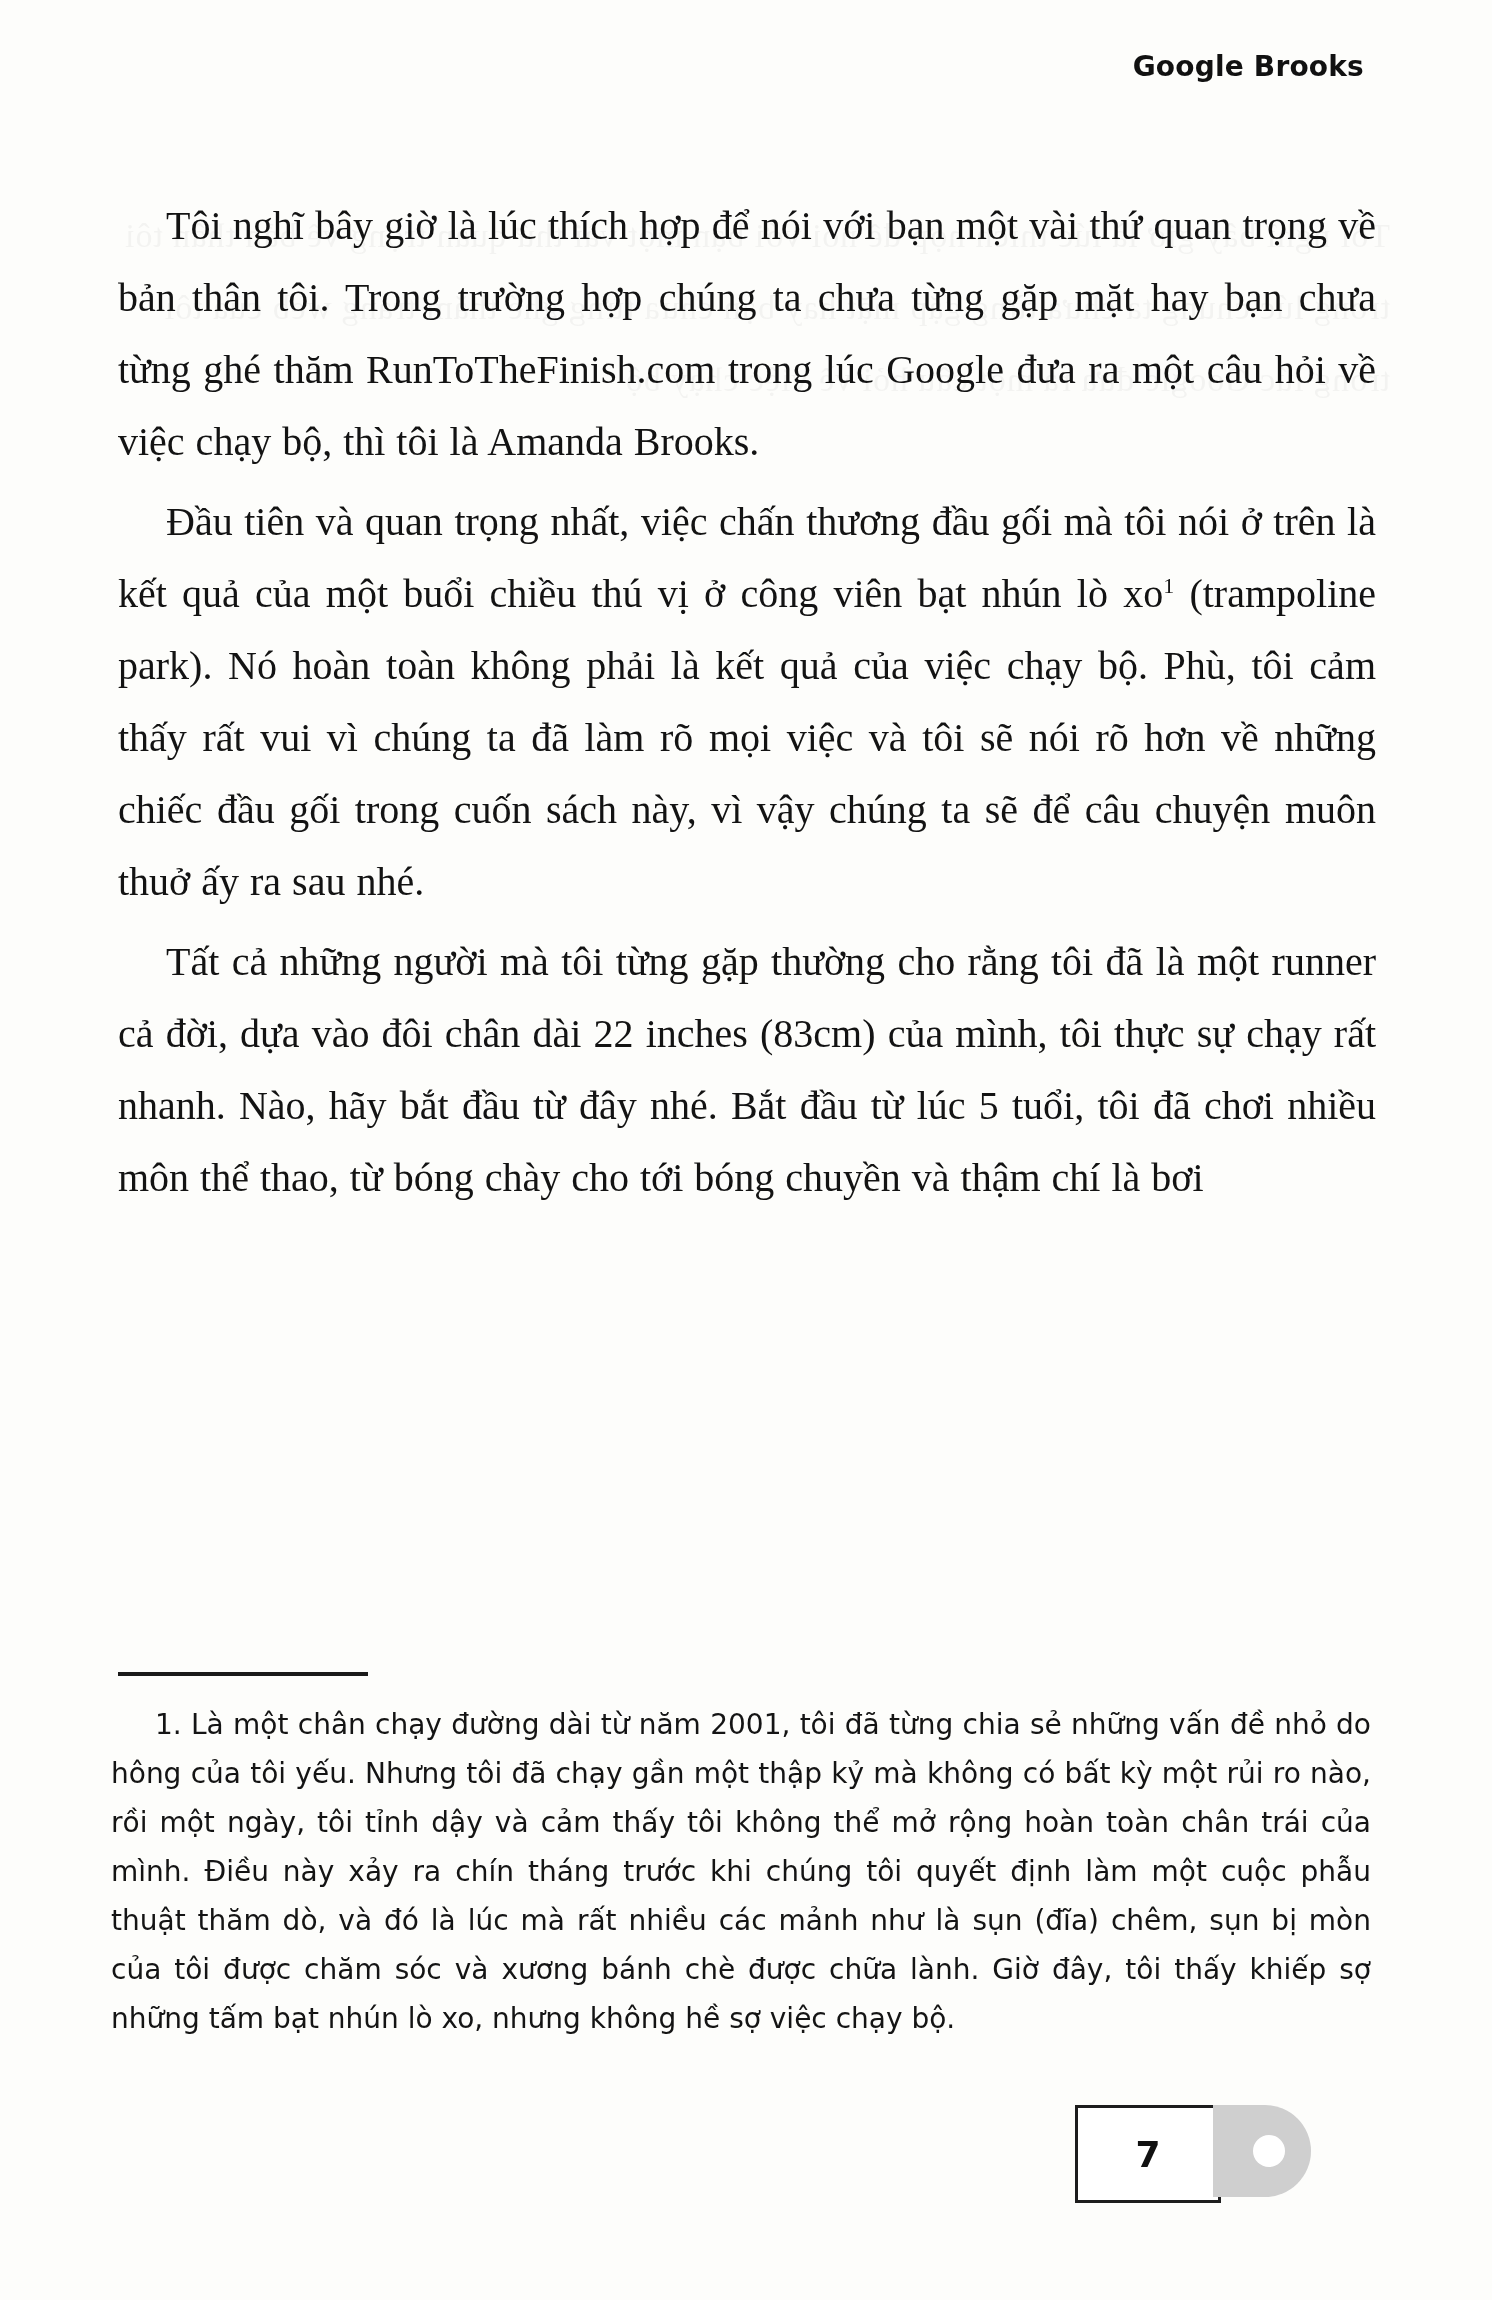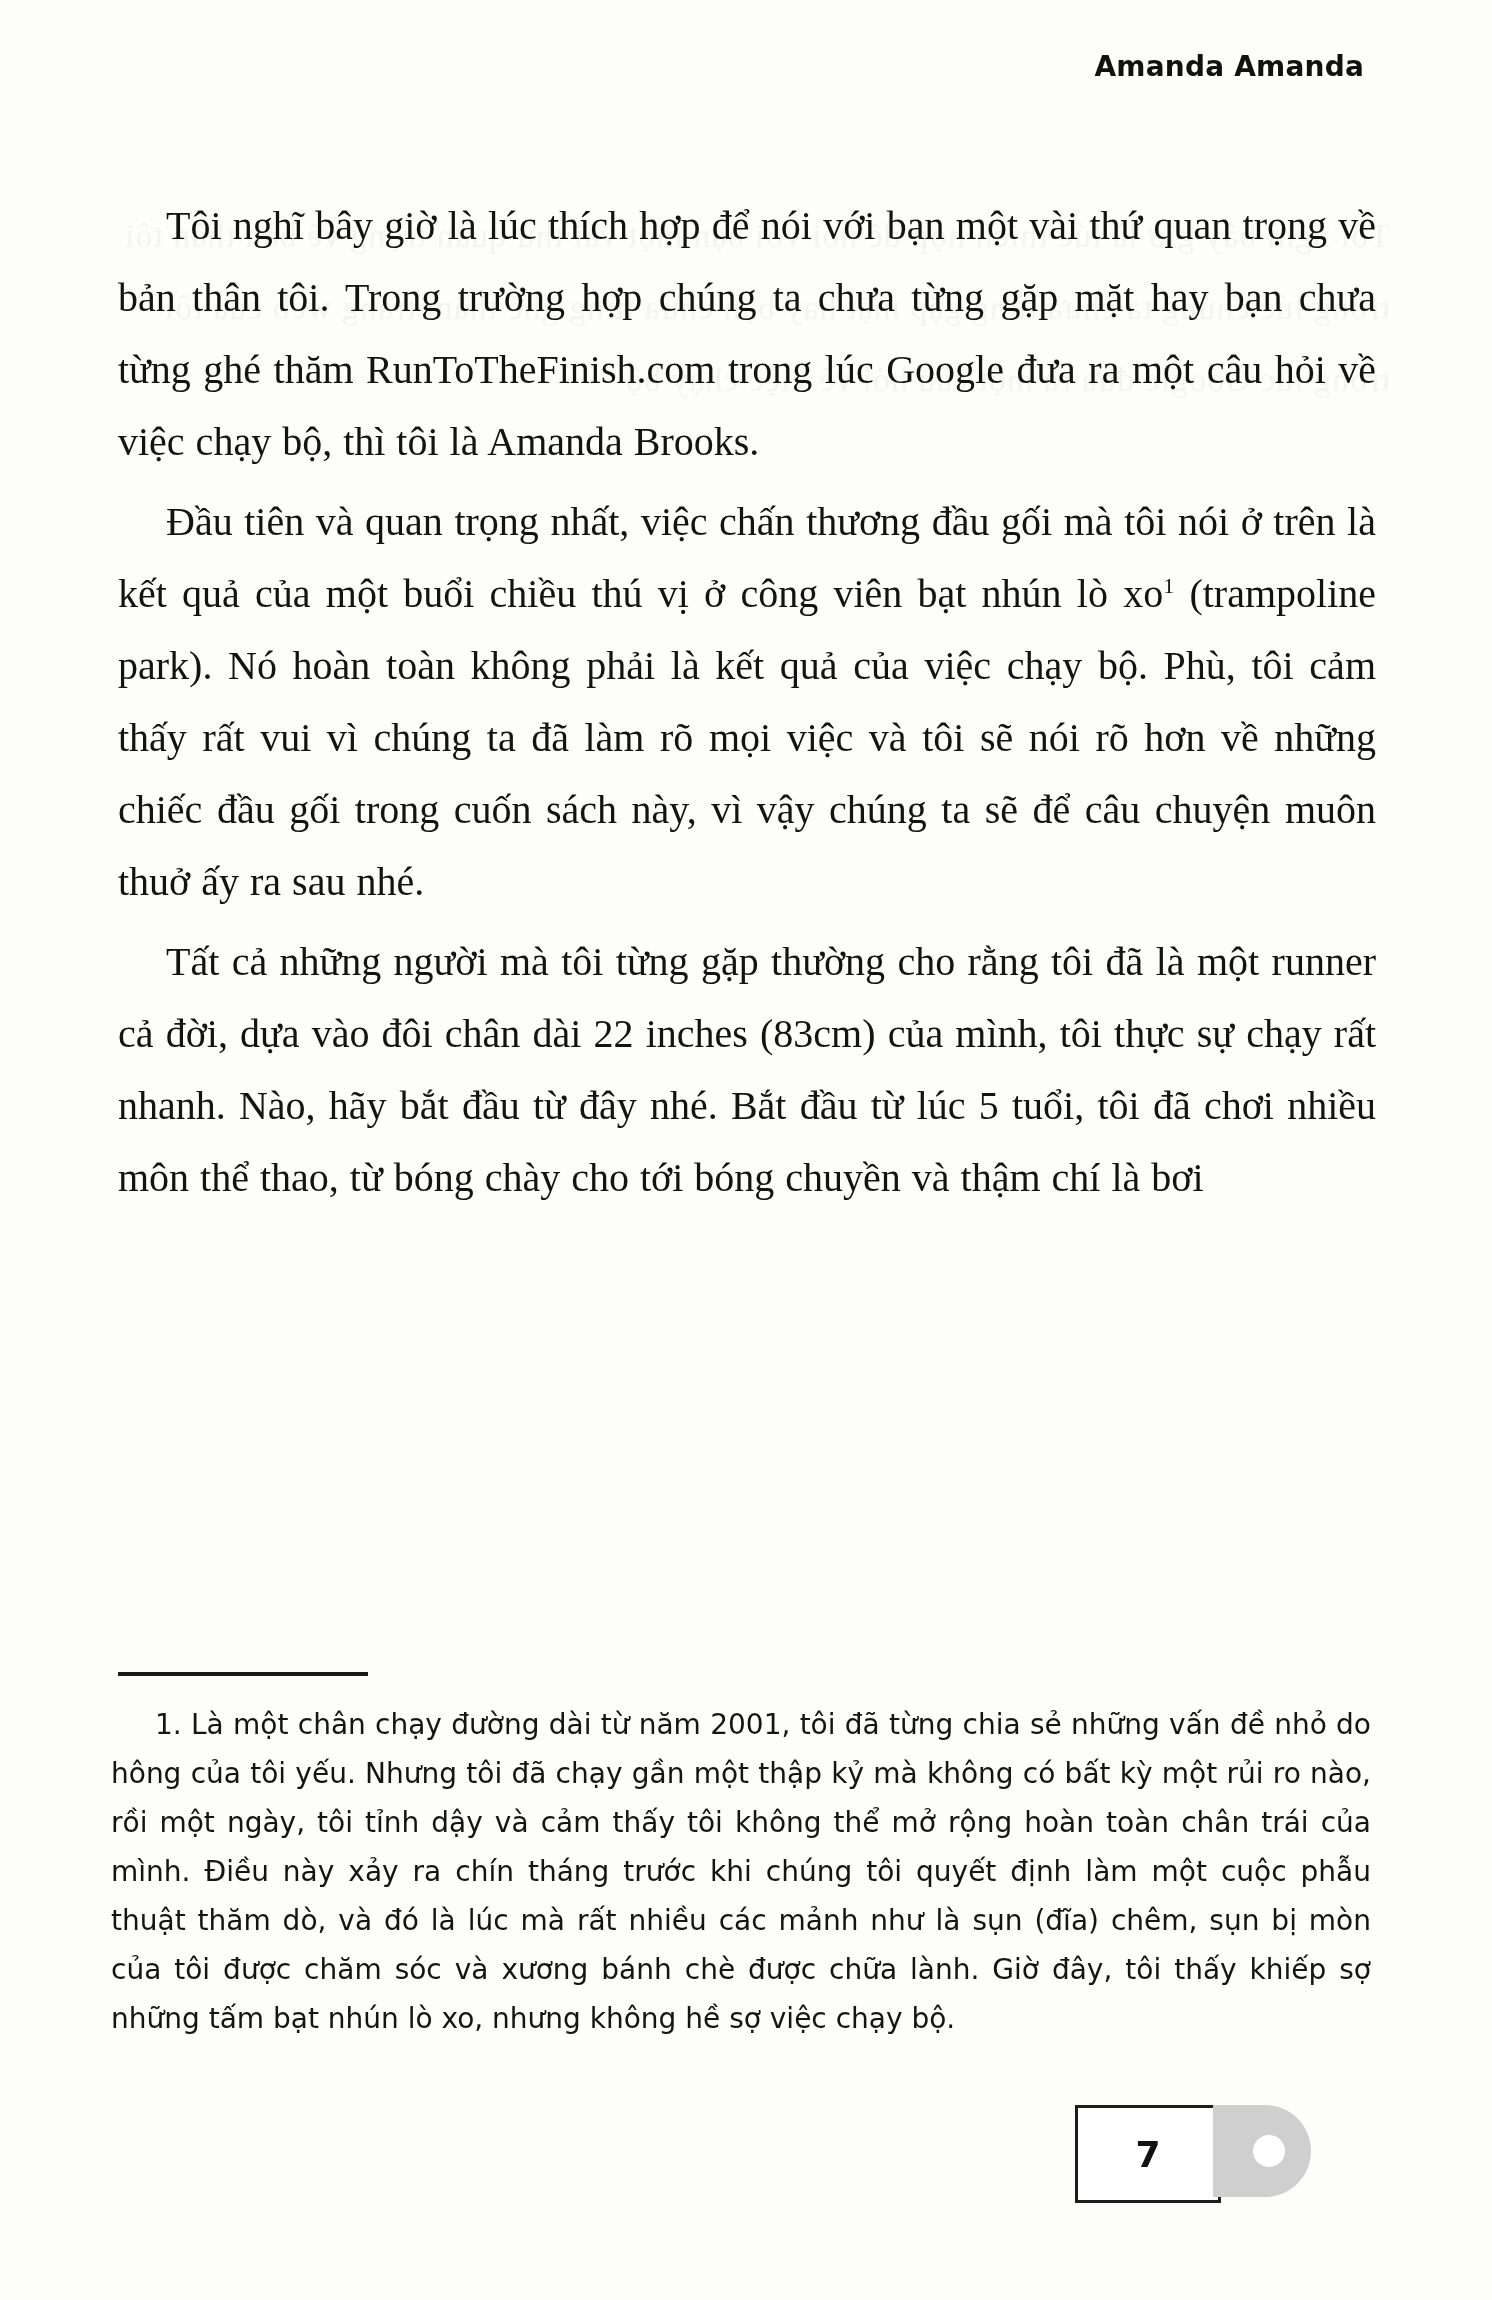--- a/index.html
+++ b/index.html
@@ -141,21 +141,21 @@
     background: #ffffff;
   }
 </style>
 </head>
 <body>
 
 <div class="page">
 
   <div class="ghost">Tôi nghĩ bây giờ là lúc thích hợp để nói với bạn một vài thứ quan trọng về bản thân tôi trong lúc chúng ta chưa từng gặp mặt hay bạn chưa từng ghé thăm trang web của tôi trong lúc Google đưa ra một câu hỏi về việc chạy bộ</div>
 
-  <div class="running-head">Amanda Amanda</div>
+  <div class="running-head">Google Brooks</div>
 
   <div class="content">
 
     <p class="body-par">Tôi nghĩ bây giờ là lúc thích hợp để nói với bạn một vài thứ quan trọng về bản thân tôi. Trong trường hợp chúng ta chưa từng gặp mặt hay bạn chưa từng ghé thăm RunToTheFinish.com trong lúc Google đưa ra một câu hỏi về việc chạy bộ, thì tôi là Amanda Brooks.</p>
 
     <p class="body-par"><span>Đầu tiên và quan trọng nhất, việc chấn thương đầu gối mà tôi nói ở trên là kết quả của một buổi chiều thú vị ở công viên bạt nhún lò xo</span><sup class="fn-ref">1</sup> <span>(trampoline park). Nó hoàn toàn không phải là kết quả của việc chạy bộ. Phù, tôi cảm thấy rất vui vì chúng ta đã làm rõ mọi việc và tôi sẽ nói rõ hơn về những chiếc đầu gối trong cuốn sách này, vì vậy chúng ta sẽ để câu chuyện muôn thuở ấy ra sau nhé.</span></p>
 
     <p class="body-par">Tất cả những người mà tôi từng gặp thường cho rằng tôi đã là một runner cả đời, dựa vào đôi chân dài 22 inches (83cm) của mình, tôi thực sự chạy rất nhanh. Nào, hãy bắt đầu từ đây nhé. Bắt đầu từ lúc 5 tuổi, tôi đã chơi nhiều môn thể thao, từ bóng chày cho tới bóng chuyền và thậm chí là bơi</p>
   </div>
 

